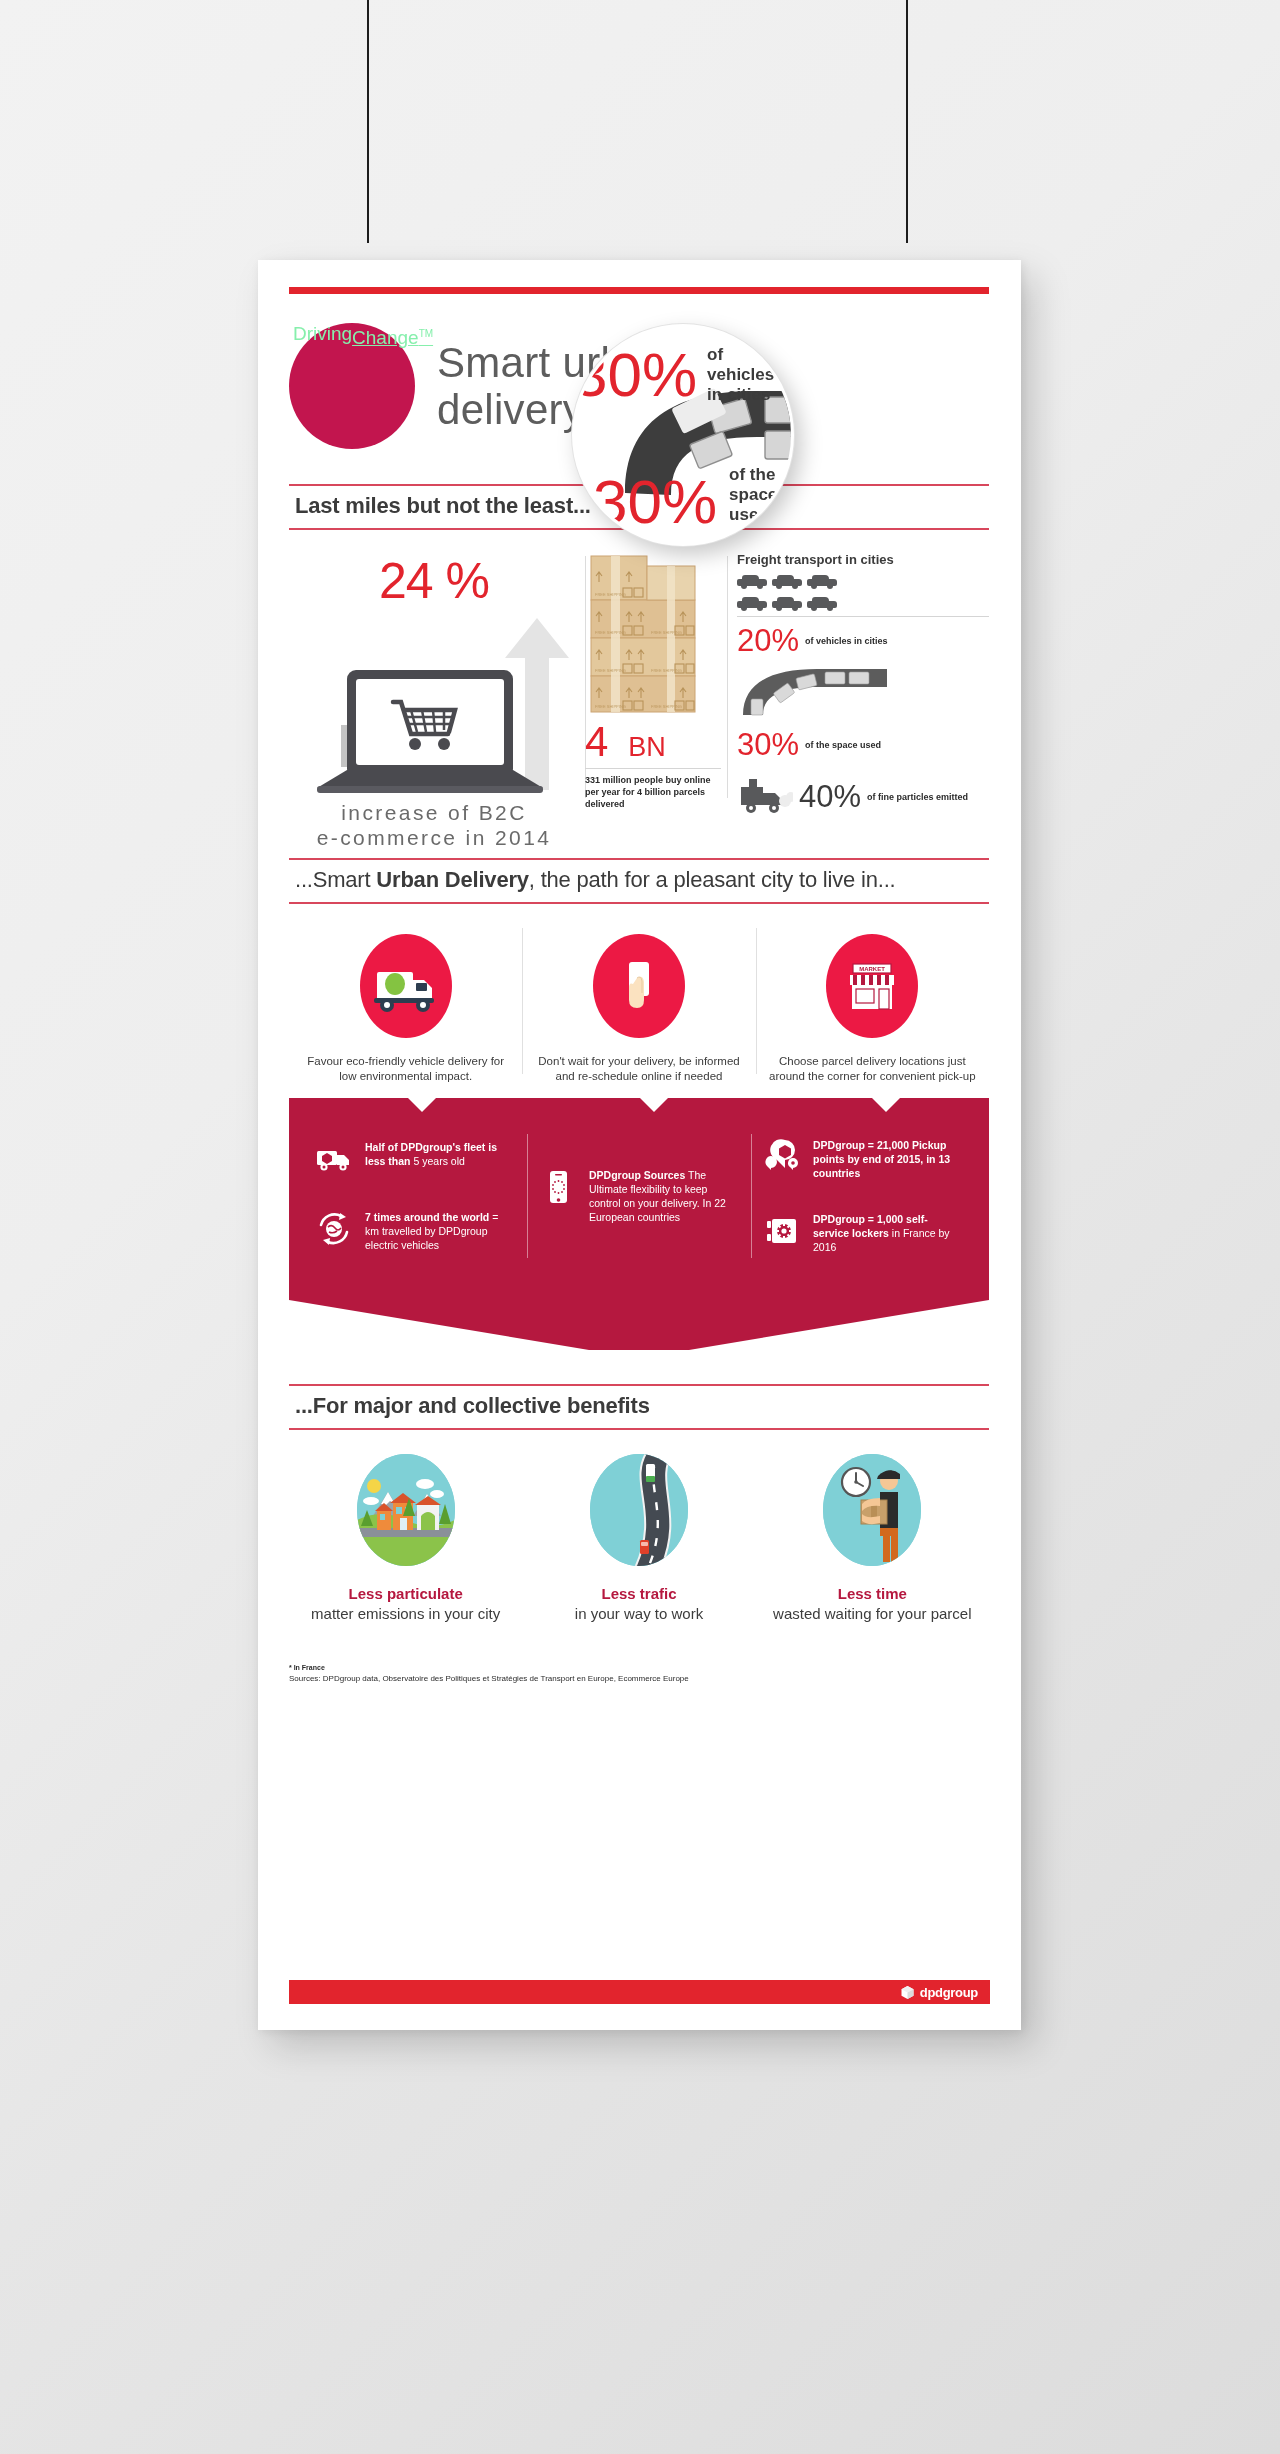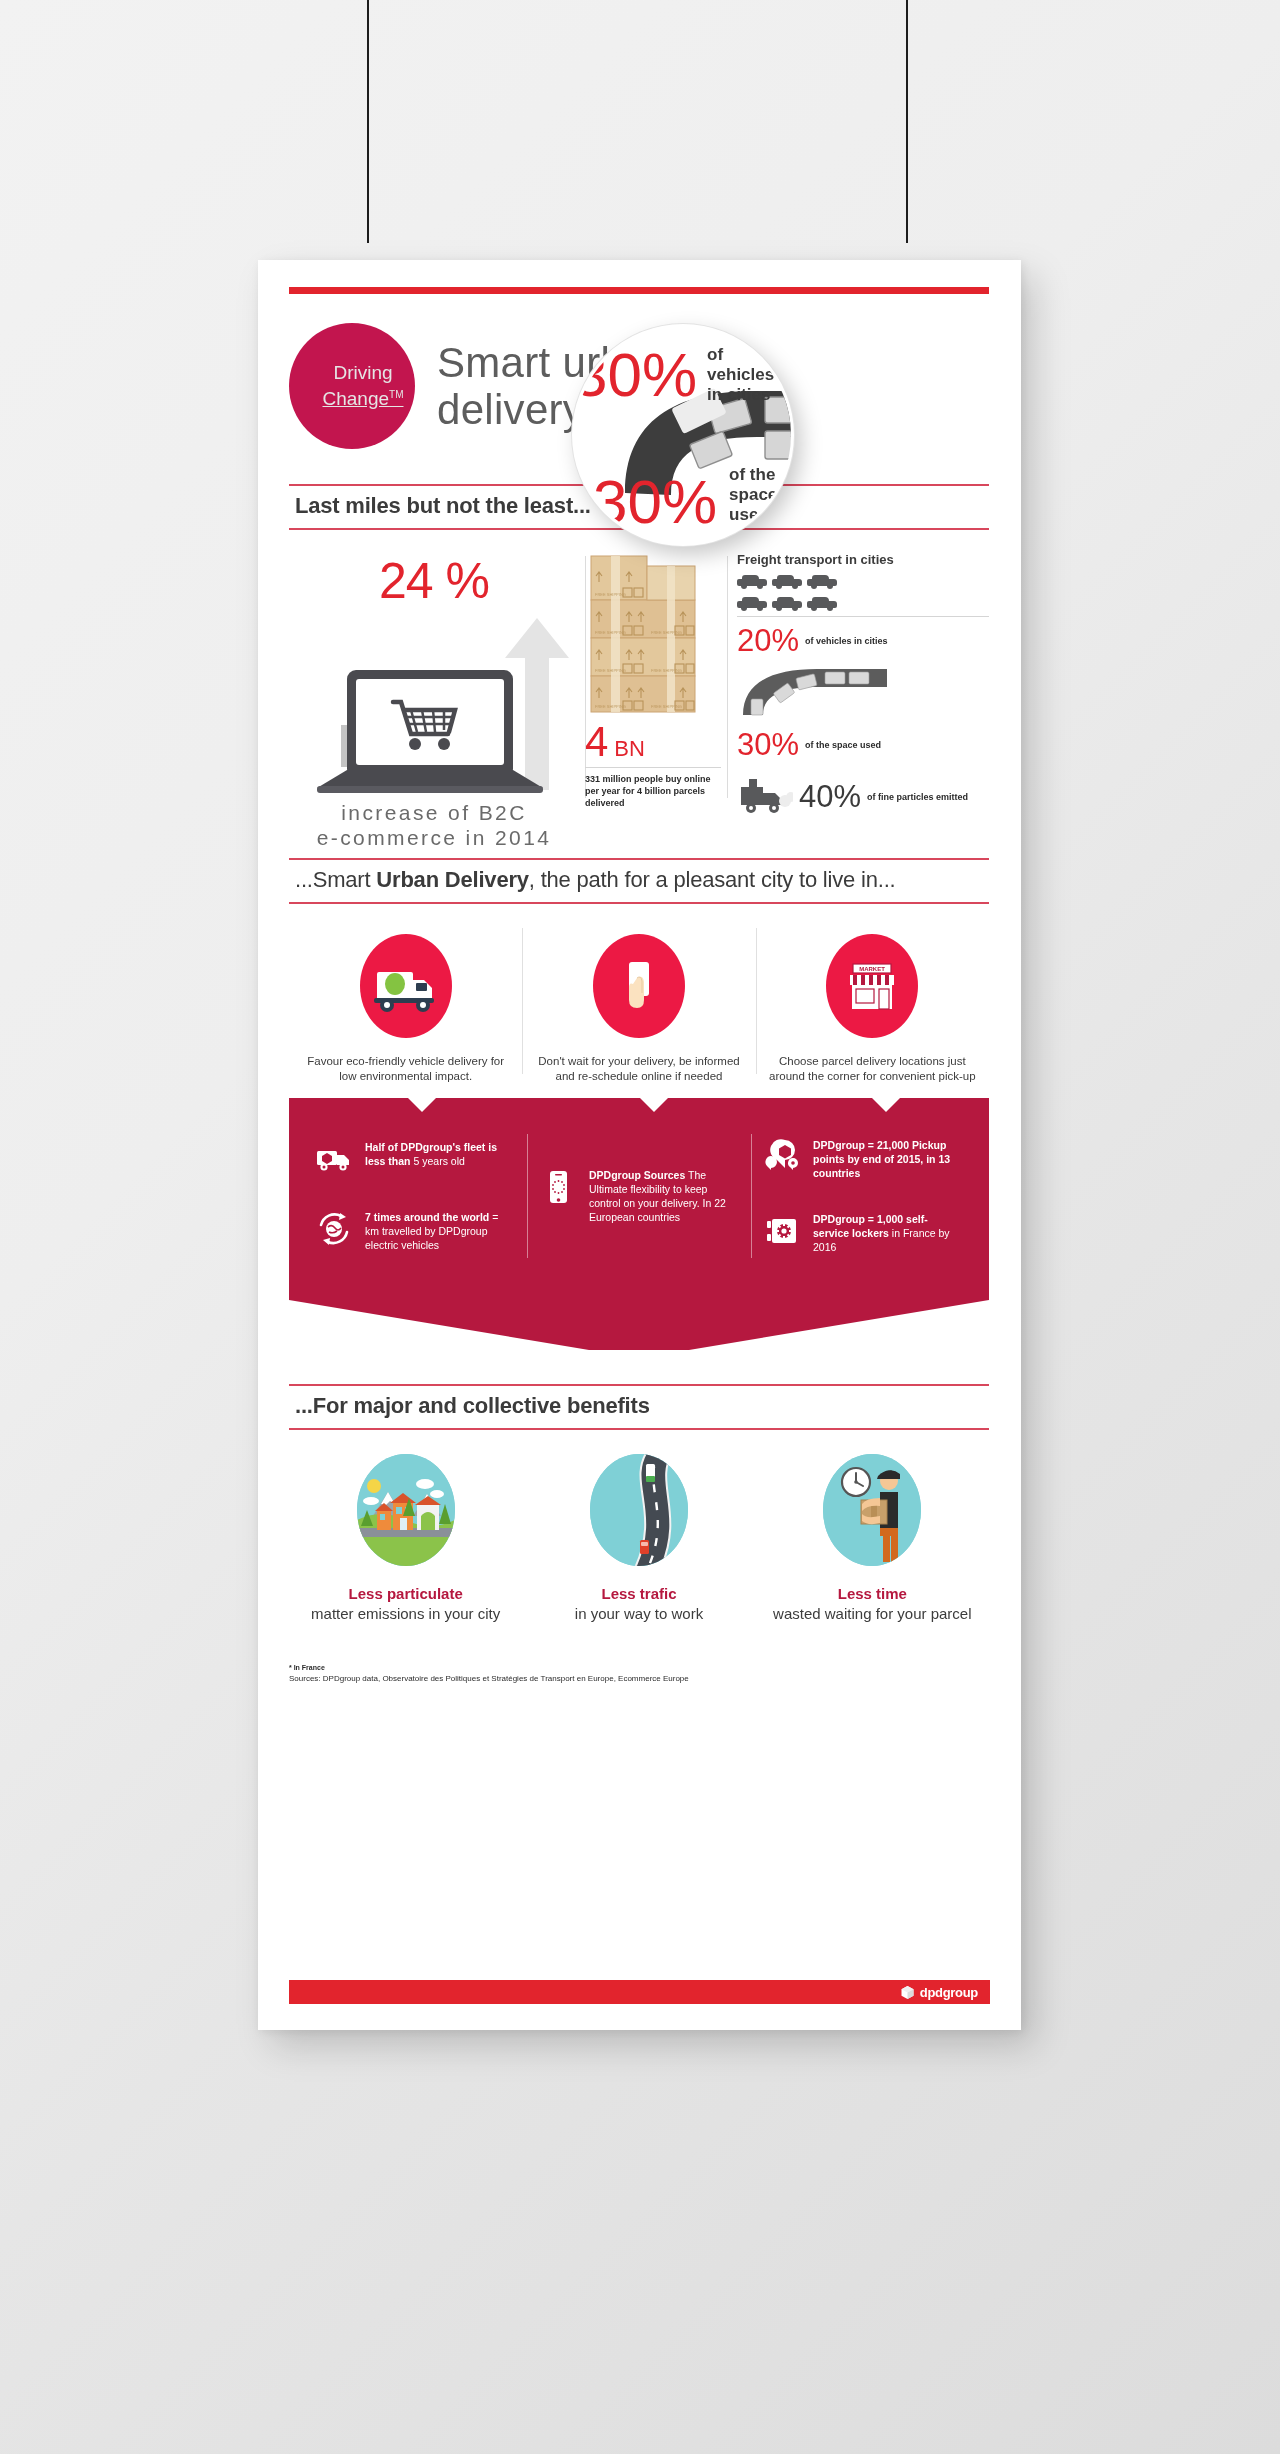--- a/index.html
+++ b/index.html
@@ -30,23 +30,23 @@
     box-shadow: 14px 16px 34px rgba(0,0,0,.17), 2px 2px 9px rgba(0,0,0,.08);
   }
   .poster-inner { position: absolute; left: 31px; top: 27px; width: 700px; height: 1712px; }
 
   .top-rule { height: 7px; background: #e2242d; width: 700px; }
 
   
   .header { display: flex; align-items: center; margin-top: 28px; height: 128px; }
   .logo-badge {
     width: 126px; height: 126px; border-radius: 50%;
-    background: #c2154e; color: #e5e5e5;
-    display: flex; flex-direction: column; justify-content: center;
-    padding-left: 22px; flex: none; align-items: center;
+    background: #c2154e; color: #86efac;
+    display: flex; flex-direction: row; justify-content: center;
+    padding-left: 22px; flex: none;
   }
   .logo-badge .l1 { font-size: 19px; line-height: 22px; font-weight: 400; }
   .logo-badge .l2 { font-size: 19px; line-height: 22px; font-weight: 400; text-decoration: underline; }
   .logo-badge .tm { font-size: 10px; vertical-align: super; }
   .title {
     margin-left: 22px;
     font-size: 42px; line-height: 47px; color: #5d5d5d; font-weight: 400;
     letter-spacing: .3px;
   }
 
@@ -66,21 +66,21 @@
   .divider-v { position: absolute; top: 4px; bottom: 26px; width: 1px; background: #dcdcdc; }
 
   .bigpct { font-size: 50px; color: #e2242d; font-weight: 300; letter-spacing: -1px; text-align: center; }
   .cap-lg { font-size: 21px; color: #6a6a6a; letter-spacing: 2.4px; line-height: 25px; text-align: center; font-weight: 300; }
   .cap-sm { font-size: 9px; color: #2b2b2b; font-weight: 700; line-height: 12px; }
 
   .arrowbox { position: relative; height: 190px; }
 
   .bn-row { display: flex; align-items: baseline; justify-content: flex-start; margin-top: 4px; }
   .bn-4 { font-size: 42px; color: #e2242d; font-weight: 300; line-height: 40px; }
-  .bn-u { font-size: 22px; color: #e2242d; font-weight: 300; margin-left: 6px; }
+  .bn-u { font-size: 27px; color: #e2242d; font-weight: 300; margin-left: 20px; }
 
   .freight-title { font-size: 13px; color: #3b3b3b; font-weight: 700; }
   .carrow { display: flex; gap: 5px; margin-top: 8px; }
   .car { width: 30px; height: 14px; position: relative; }
   .car .body { position: absolute; left: 0; bottom: 3px; width: 30px; height: 7px; background: #58595b; border-radius: 2px 3px 2px 2px; }
   .car .top { position: absolute; left: 5px; bottom: 9px; width: 17px; height: 5px; background: #58595b; border-radius: 3px 4px 0 0; }
   .car .wh { position: absolute; bottom: 0; width: 6px; height: 6px; border-radius: 50%; background: #58595b; }
   .car .wh.l { left: 4px; } .car .wh.r { left: 20px; }
   .pct-line { display: flex; align-items: center; gap: 6px; margin-top: 6px; }
   .pct-num { font-size: 31px; color: #e2242d; font-weight: 300; }

